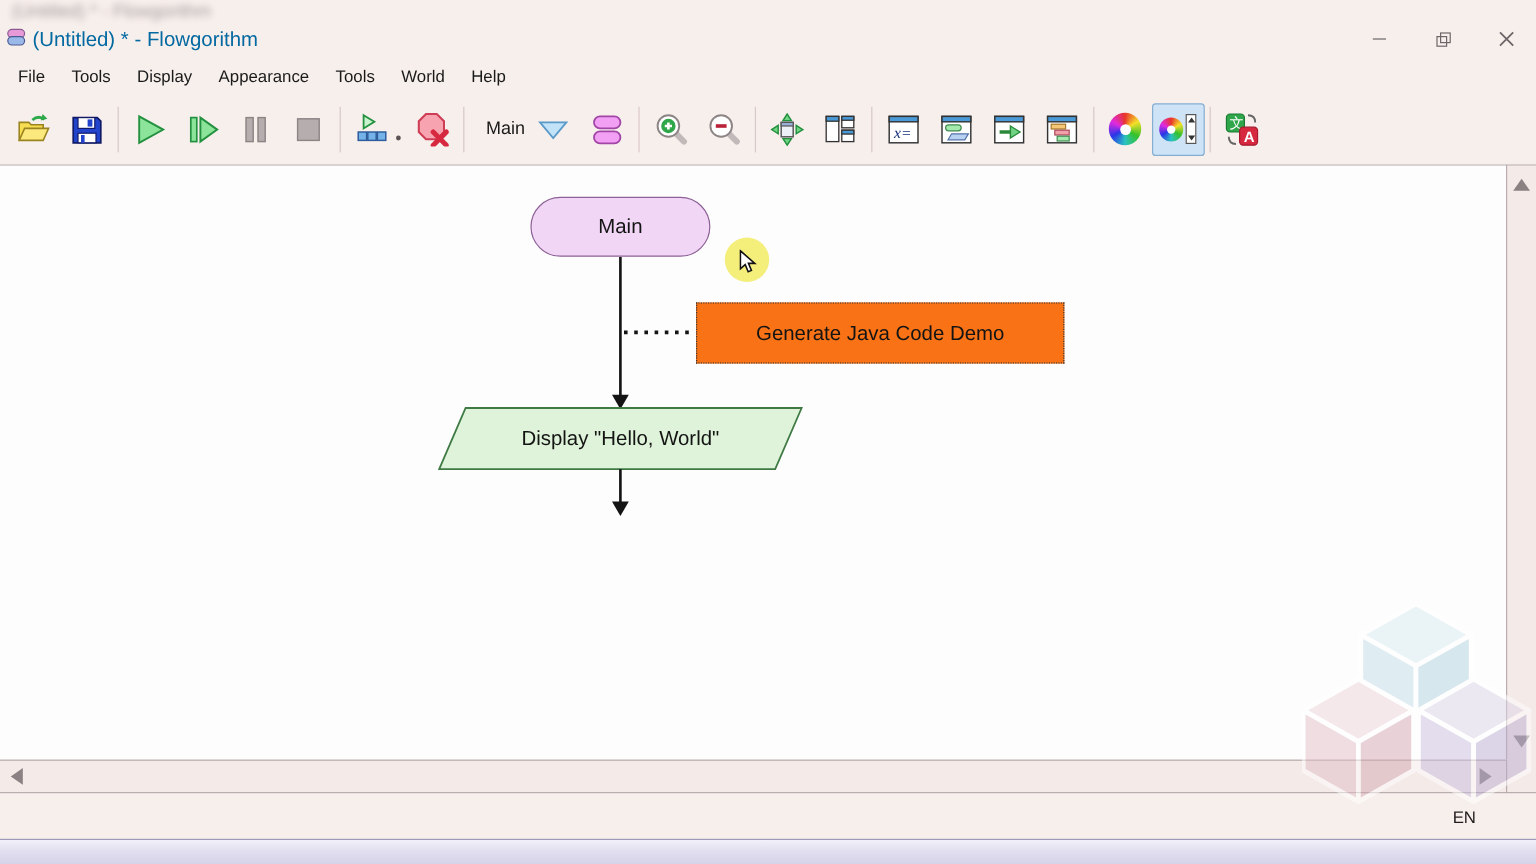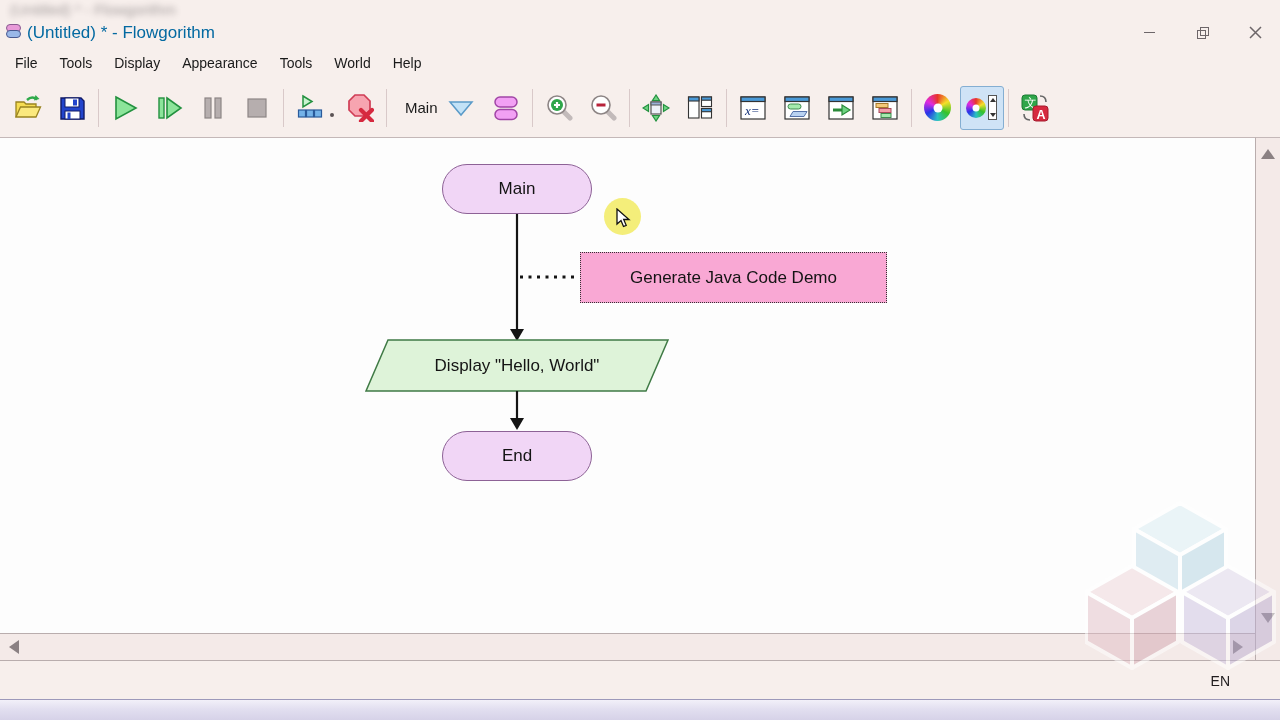--- a/index.html
+++ b/index.html
@@ -53,21 +53,21 @@
   .tri-dn-s{ width:0; height:0; border-left:3px solid transparent; border-right:3px solid transparent; border-top:4px solid #333; }
   
   .canvas{ position:absolute; top:137px; left:0; width:1255px; height:496px;
     background:#fdfdfd; border-top:1px solid #c4b8b8; overflow:hidden; }
   .flow-svg{ position:absolute; left:0; top:0; }
   .node{ position:absolute; display:flex; align-items:center; justify-content:center;
     font-size:17px; color:#141414; }
   .terminal{ width:150px; height:50px; border-radius:25px; background:#f1d6f6; border:1.5px solid #8d6296; }
   .node-main{ left:442px; top:26px; }
   .node-end{ left:442px; top:293px; }
-  .comment{ left:580px; top:114px; width:307px; height:51px; background:#f9a8d4;
+  .comment{ left:580px; top:114px; width:307px; height:51px; background:#f97316;
     border:1.6px dotted #333; }
   .display-label{ position:absolute; left:392px; top:204px; width:250px; height:48px;
     display:flex; align-items:center; justify-content:center; font-size:17px; color:#141414; }
   .cursor-glow{ position:absolute; left:604px; top:60px; width:37px; height:37px;
     border-radius:50%; background:#f3ec6c; opacity:.9; }
   .cursor{ position:absolute; left:616px; top:70px; }
   
   .vscroll{ position:absolute; left:1255px; top:137px; width:25px; height:496px;
     background:#f4eae8; border-left:1px solid #b9adad; border-top:1px solid #c4b8b8; }
   .hscroll{ position:absolute; left:0; top:633px; width:1255px; height:28px;
@@ -305,23 +305,20 @@
     <line x1="517" y1="253" x2="517" y2="282" stroke="#141414" stroke-width="2.2"></line>
     <polygon points="510,280 524,280 517,292" fill="#141414"></polygon>
   </svg>
   <div class="node terminal node-main">
     <span>Main</span>
   </div>
   <div class="node comment">
     <span>Generate Java Code Demo</span>
   </div>
   <div class="display-label">Display "Hello, World"</div>
-  <div class="node terminal node-end">
-    <span>End</span>
-  </div>
   <div class="cursor-glow"></div>
   <svg class="cursor" width="17" height="22" viewBox="0 0 17 22">
     <path d="M1 1 L1 16 L5 12.5 L7.5 18.5 L10.2 17.3 L7.7 11.5 L13 11.5 Z" fill="#fff" stroke="#111" stroke-width="1.3"></path>
   </svg>
 </div>
 
 <div class="vscroll">
   <div class="sb-btn up">
       <div class="tri-up"></div>
     </div>

